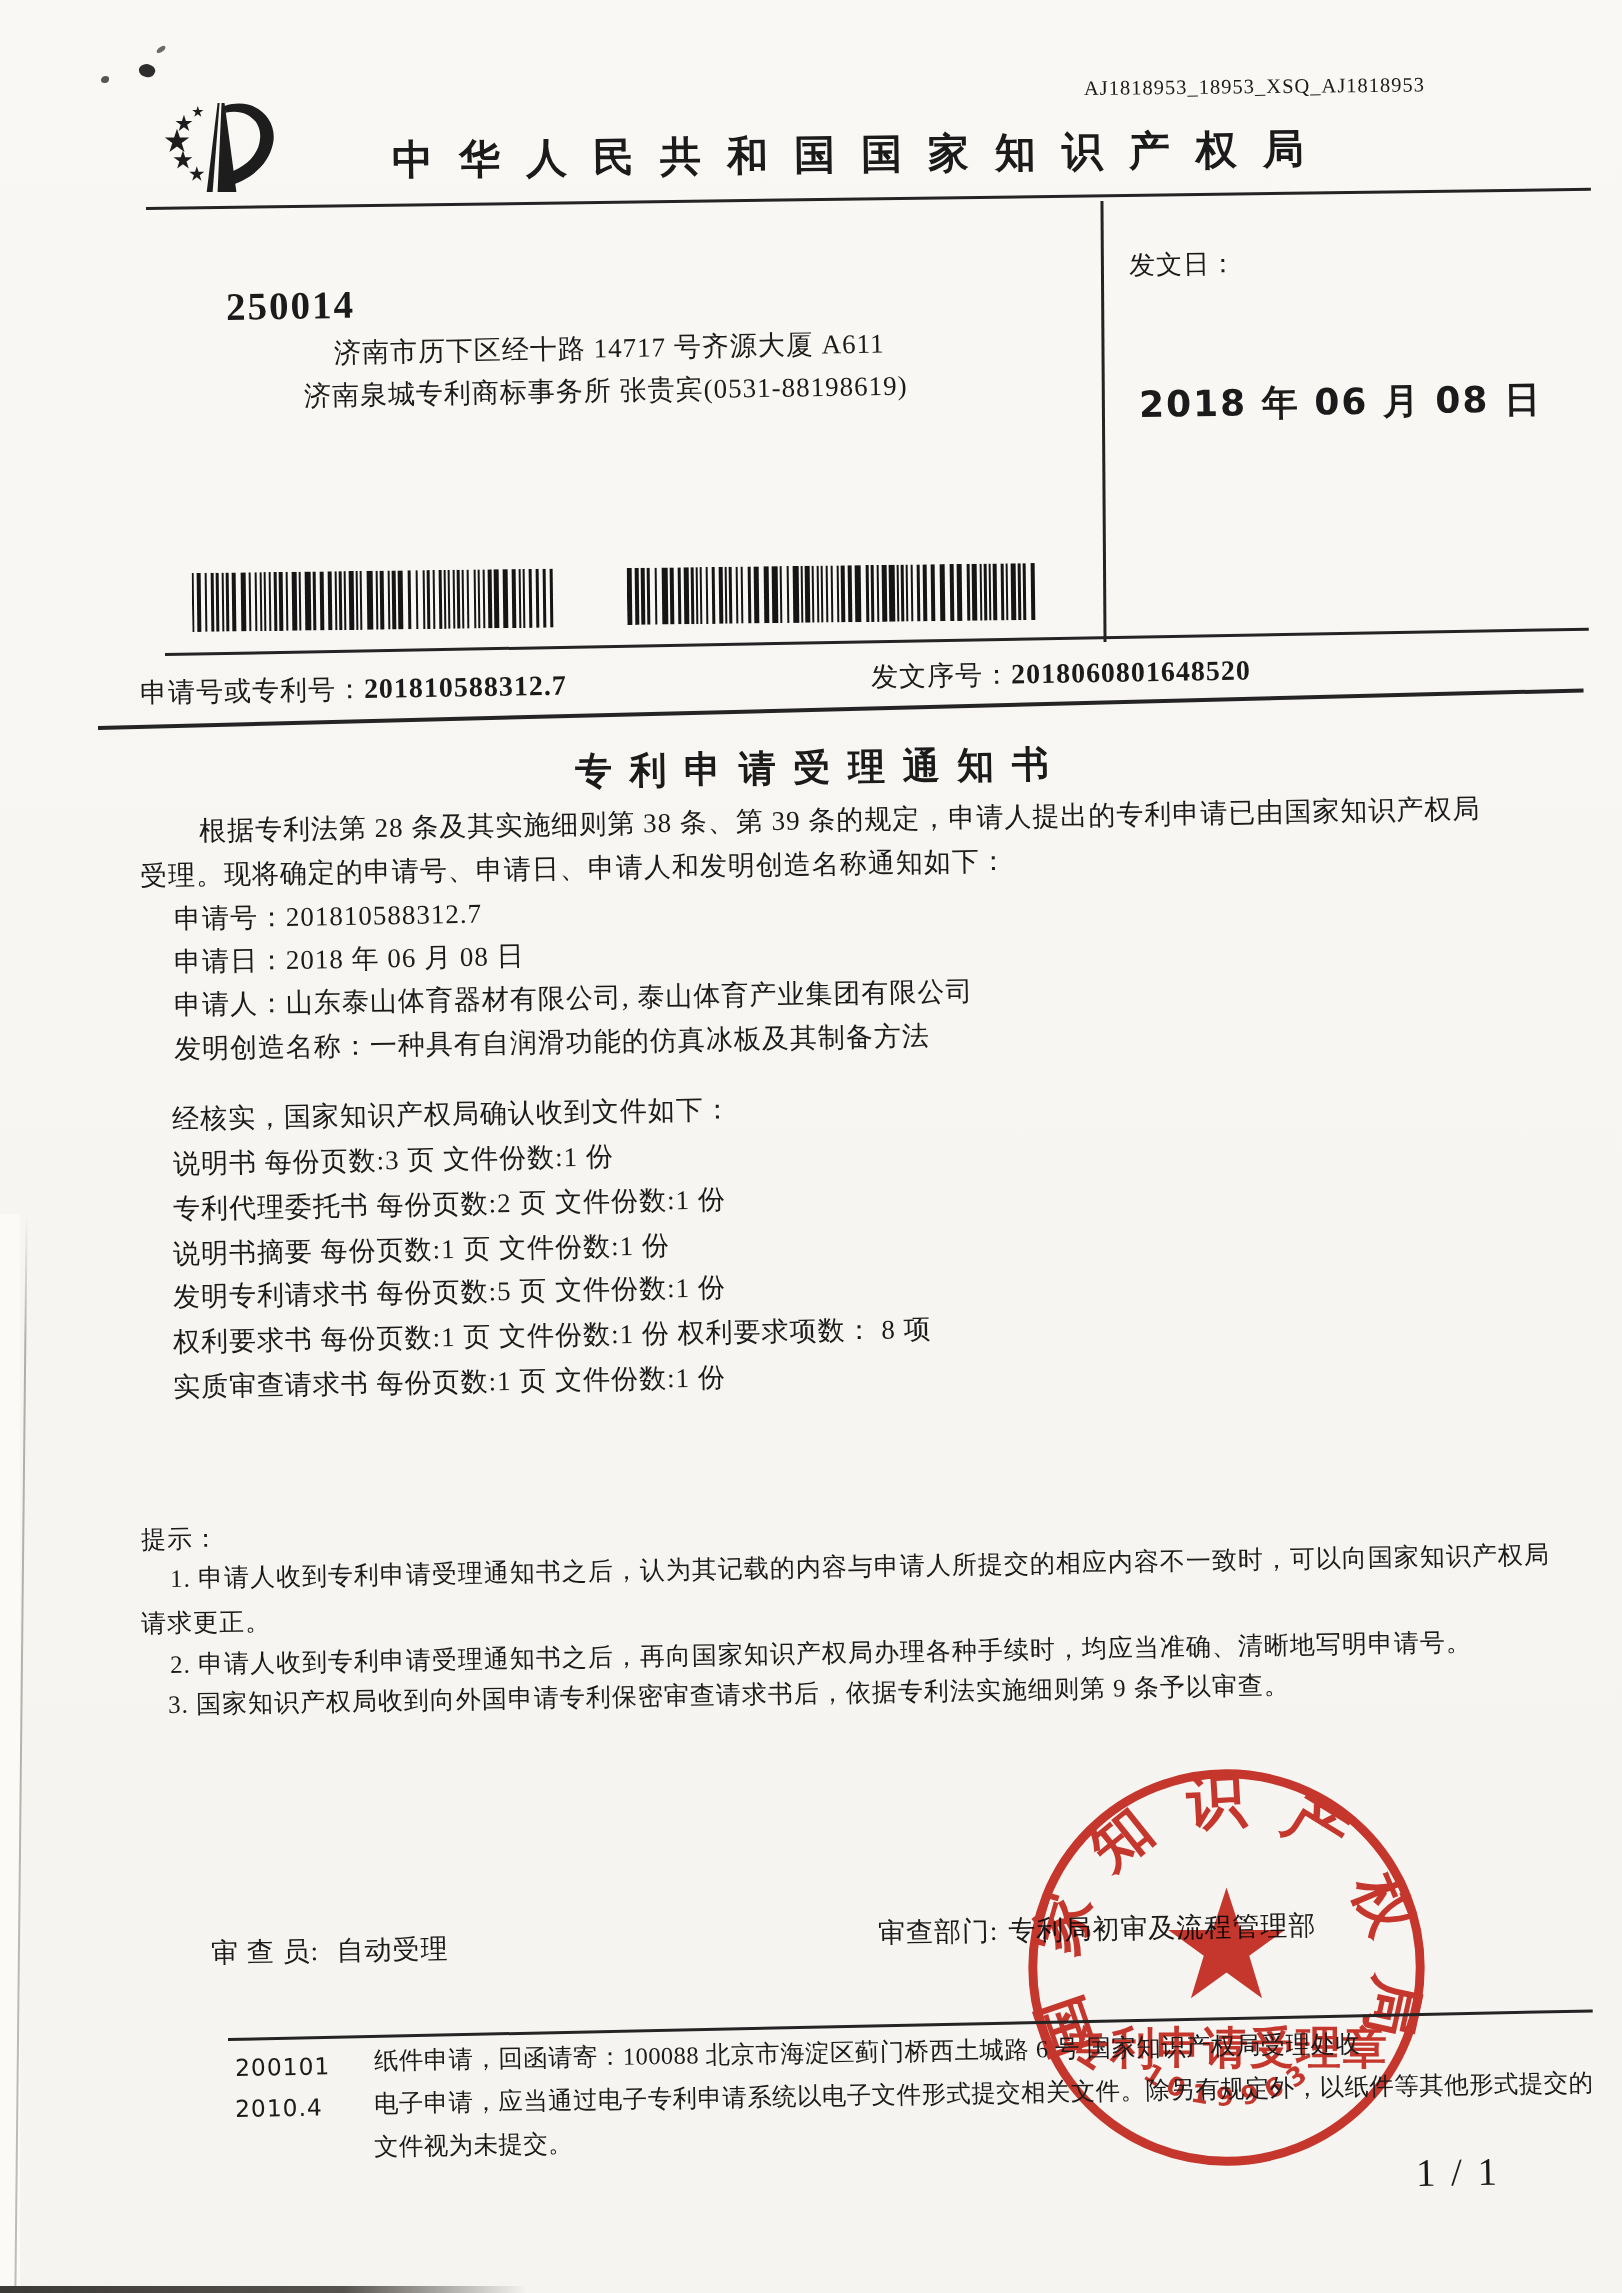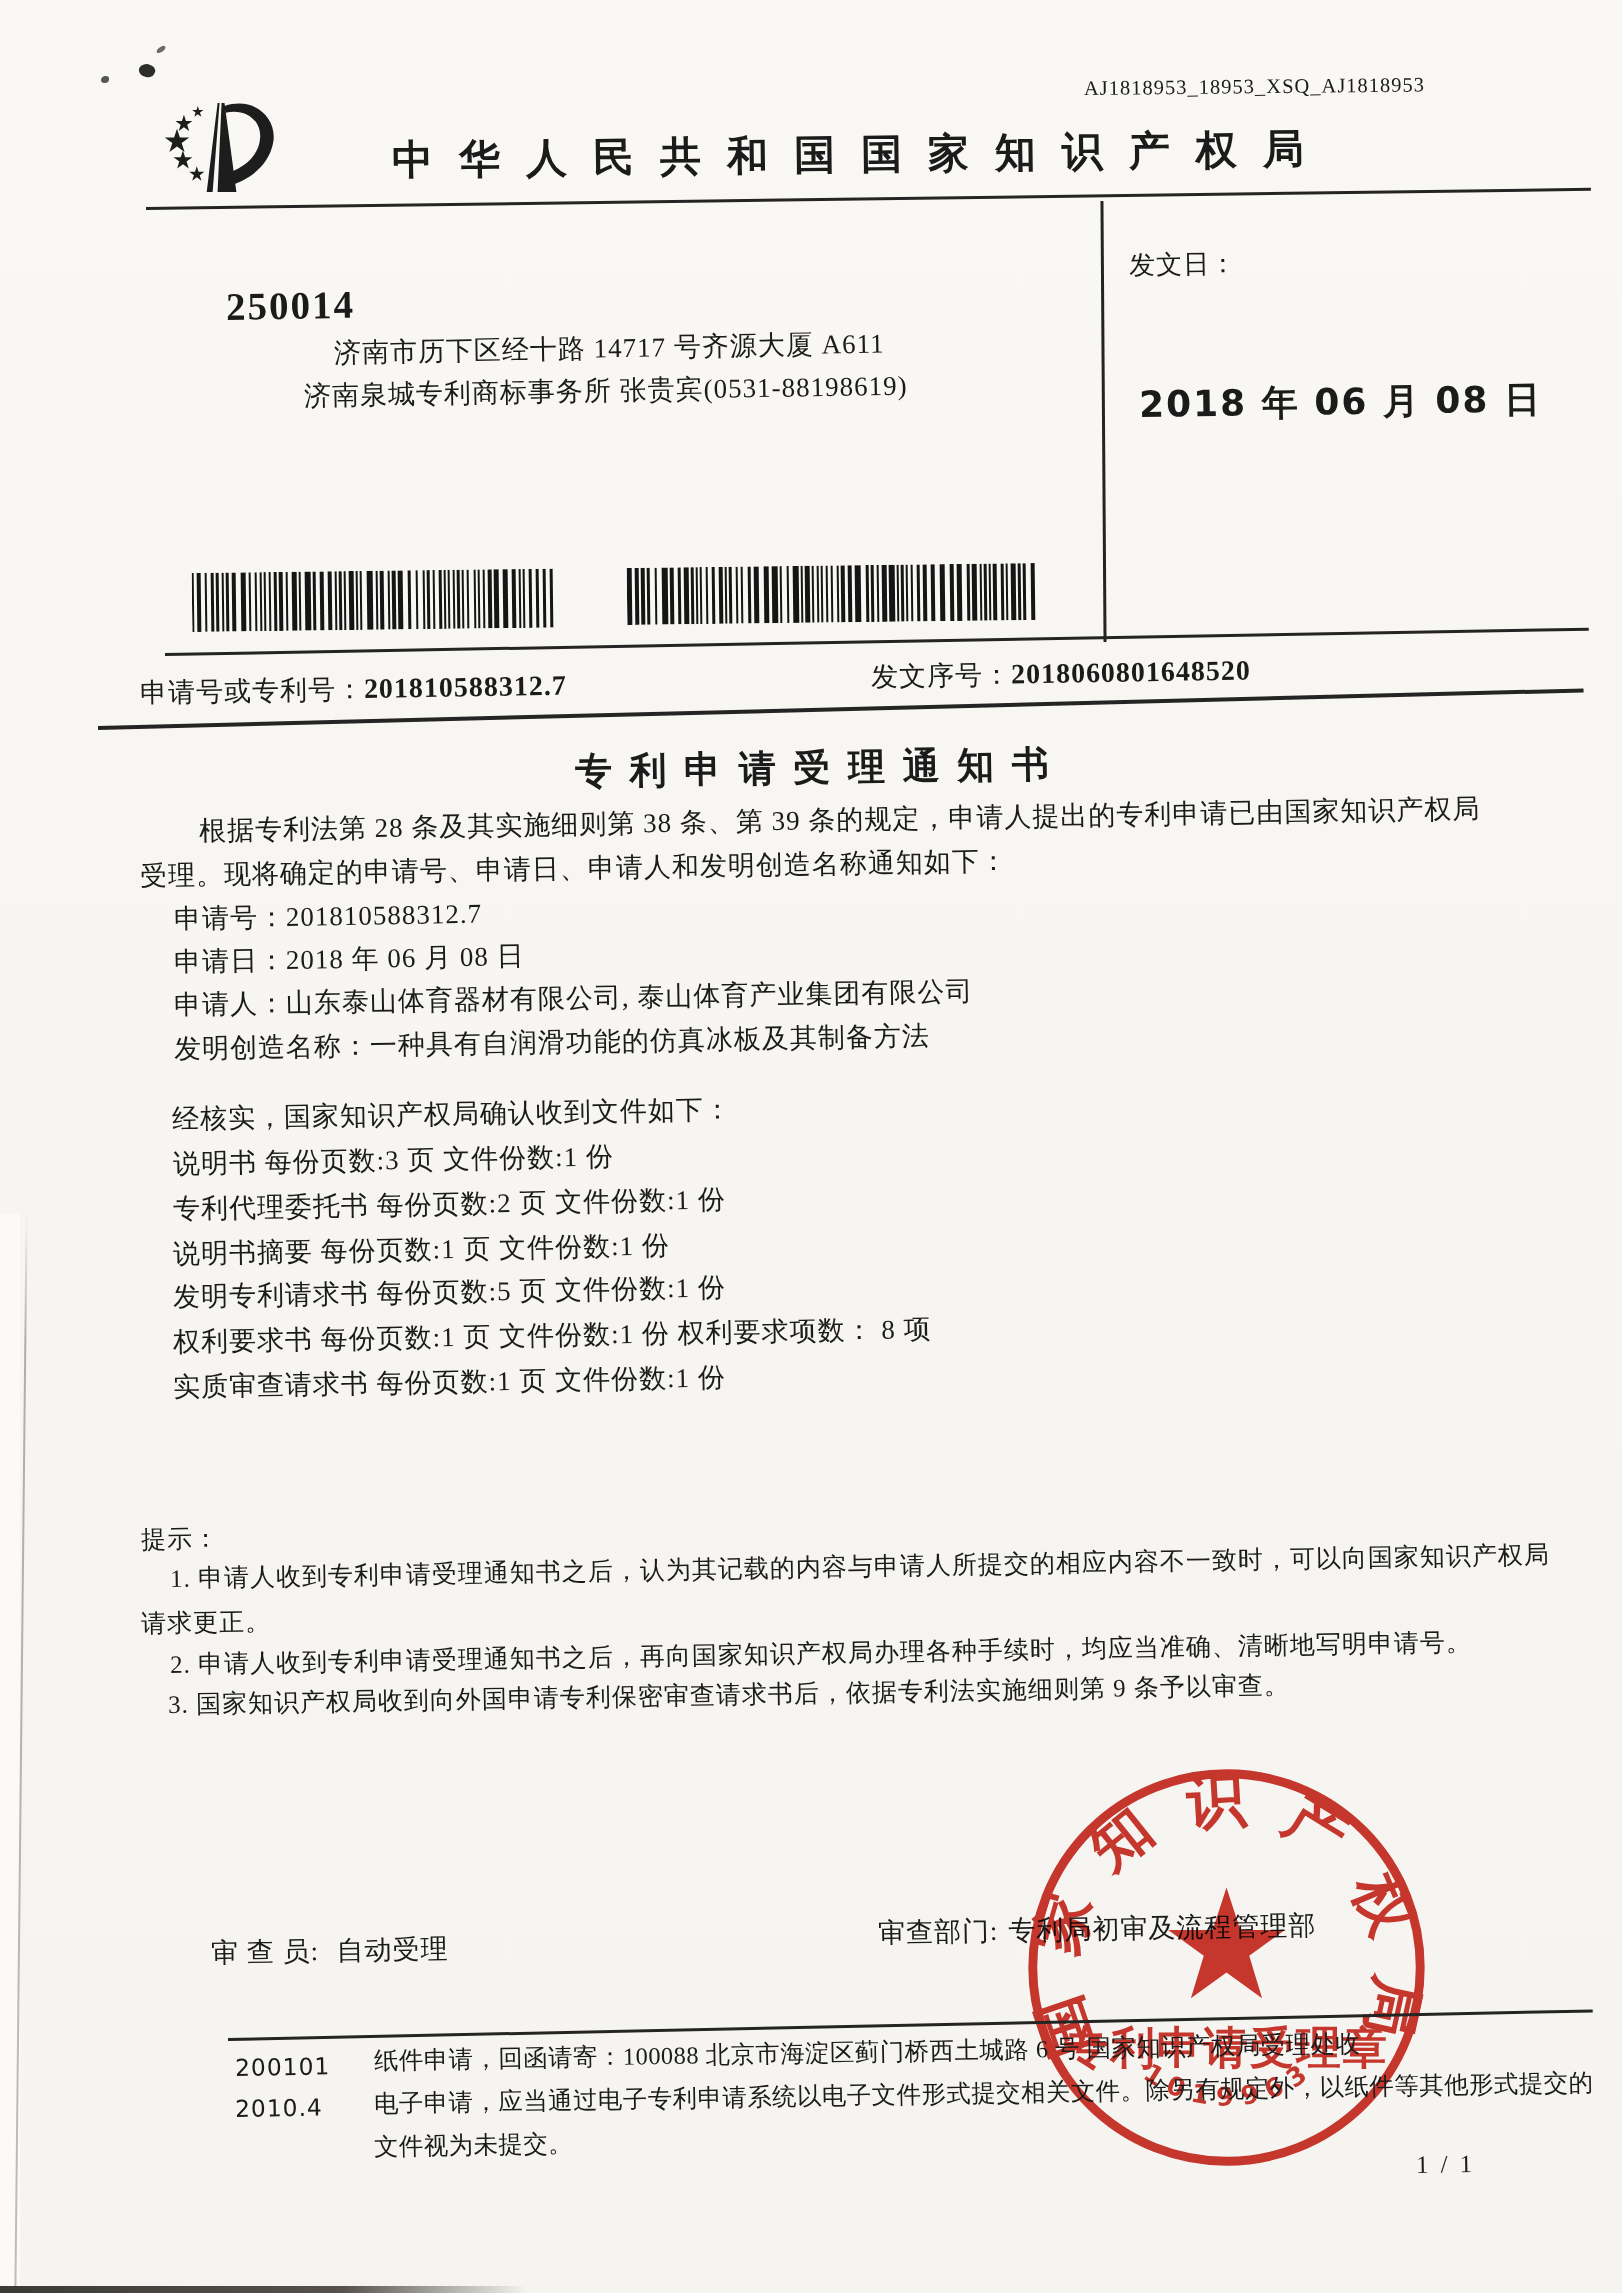--- a/index.html
+++ b/index.html
@@ -63,21 +63,21 @@
     position:absolute;top:1755px;left:1014px;width:425px;height:425px;
     mix-blend-mode:multiply;opacity:.93;
   }
   .footer-rule{top:2038px;left:228px;width:1365px;height:2.9px;transform:rotate(-1.2deg);}
   .form-no{top:2054px;left:235px;font-size:23.4px;font-family:"DejaVu Sans","Liberation Sans",sans-serif;}
   .form-rev{top:2095px;left:235px;font-size:23.4px;font-family:"DejaVu Sans","Liberation Sans",sans-serif;}
   .foot{font-size:24.4px;letter-spacing:0.5px;}
   .f1{top:2046px;left:374px;}
   .f2{top:2089px;left:374px;}
   .f3{top:2132px;left:374px;}
-  .page-no{top:2149px;left:1416px;font-size:25px;letter-spacing:2.9px;}
+  .page-no{top:2149px;left:1416px;font-size:39px;letter-spacing:2.9px;}
   
   .speck{position:absolute;background:#2d2d2d;border-radius:60% 40% 55% 45%;}
   .sp1{top:64px;left:139px;width:15.6px;height:12.7px;transform:rotate(25deg);}
   .sp2{top:76px;left:101px;width:7.8px;height:6.8px;opacity:.8;}
   .sp3{top:47px;left:156px;width:9.8px;height:4.9px;transform:rotate(-30deg);opacity:.7;}
   .edge-left{position:absolute;top:1214px;left:19.5px;width:2px;height:1080px;background:linear-gradient(180deg,rgba(120,115,108,.0),rgba(120,115,108,.55) 12%,rgba(120,115,108,.45));transform:rotate(0.6deg);}
   .edge-left-paper{position:absolute;top:1214px;left:0;width:19.5px;height:1080px;background:#fbfaf7;}
   .edge-bottom{position:absolute;left:0;top:2286px;width:527px;height:7.8px;background:linear-gradient(90deg,#3c3a37 0%,#55524e 65%,rgba(85,82,78,0) 100%);}
 </style>
 </head>

